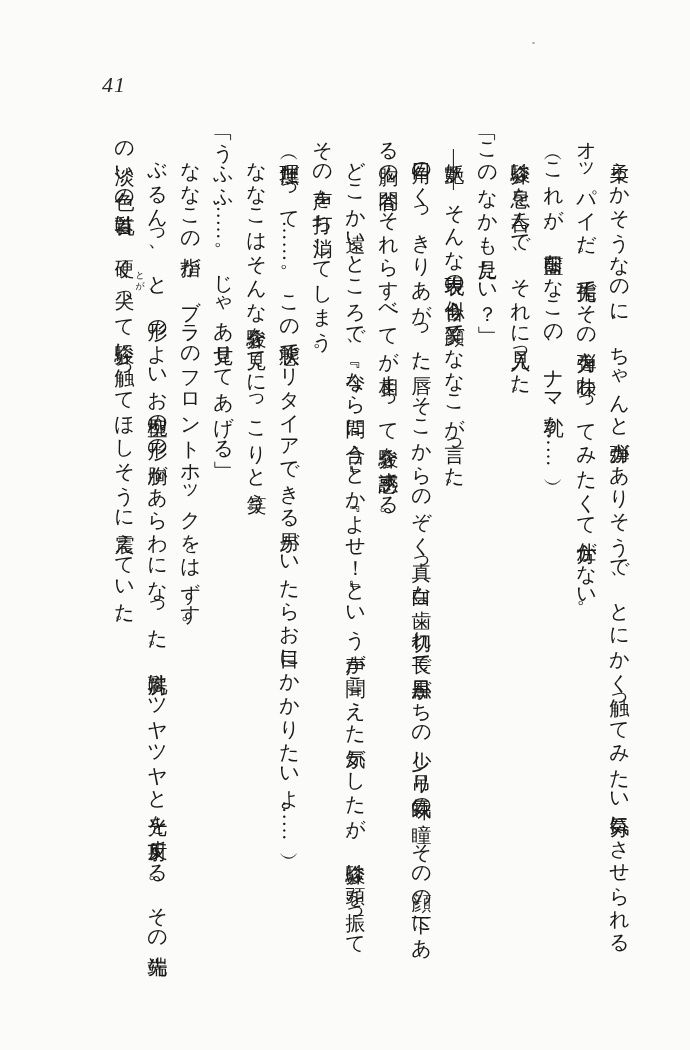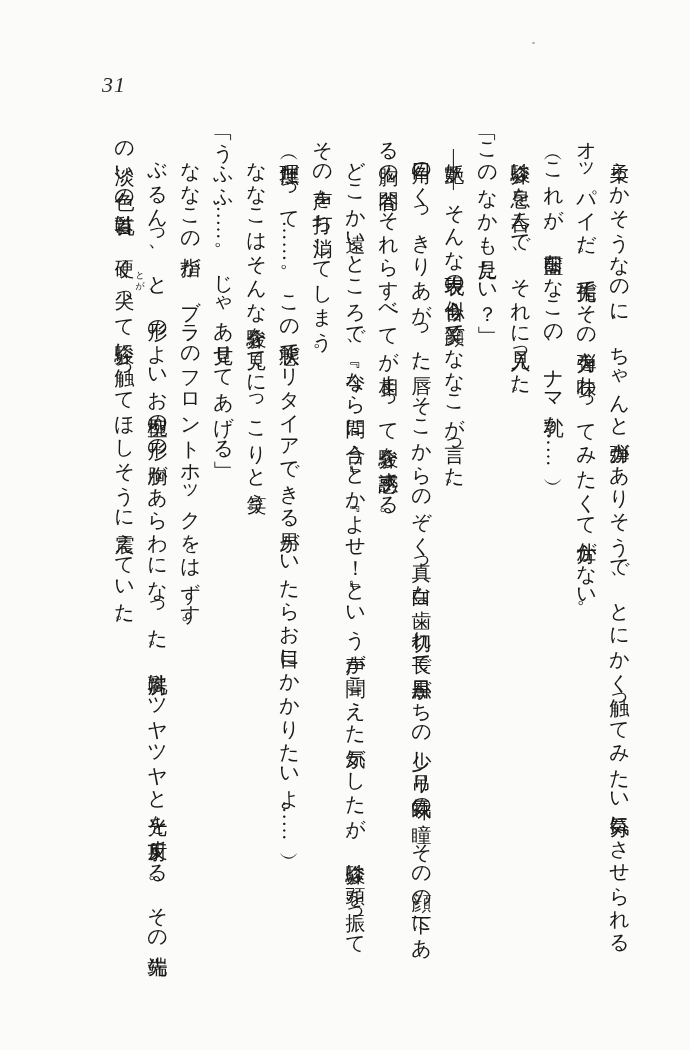--- a/index.html
+++ b/index.html
@@ -59,21 +59,21 @@
   ruby rt {
     font-size: 9px;
     letter-spacing: 0;
     color: #1a1a1a;
   }
 </style>
 </head>
 <body>
 
 <div class="page">
-  <div class="page-number">31</div>
+  <div class="page-number">41</div>
   <div class="speck"></div>
   <div class="text-block">
       <p class="indent">柔らかそうなのに、ちゃんと弾力がありそうで、とにかく触ってみたい気分にさせられるオッパイだ。指先でその弾力を味わってみたくて仕方がない。</p>
       <p class="indent">（これが、藍田ななこの、ナマ乳か……）</p>
       <p class="indent">駿介は息を呑んで、それに見入った。</p>
       <p>「このなかも見たい？」</p>
       <p class="indent">妖艶――そんな表現の似合う笑顔でななこが言った。</p>
       <p class="indent">口角のくっきりあがった唇、そこからのぞく真っ白な歯、切れ長で黒目がちの少し吊り気味の瞳、その顔の下にある胸の谷間。それらすべてが相まって駿介を誘惑する。</p>
       <p class="indent">どこか遠いところで、『今なら間に合う』とか『よせ！』という声が聞こえた気がしたが、駿介は頭を振ってその声を打ち消してしまう。</p>
       <p class="indent">（無理だって……。この状態でリタイアできる男がいたらお目にかかりたいよ……）</p>

